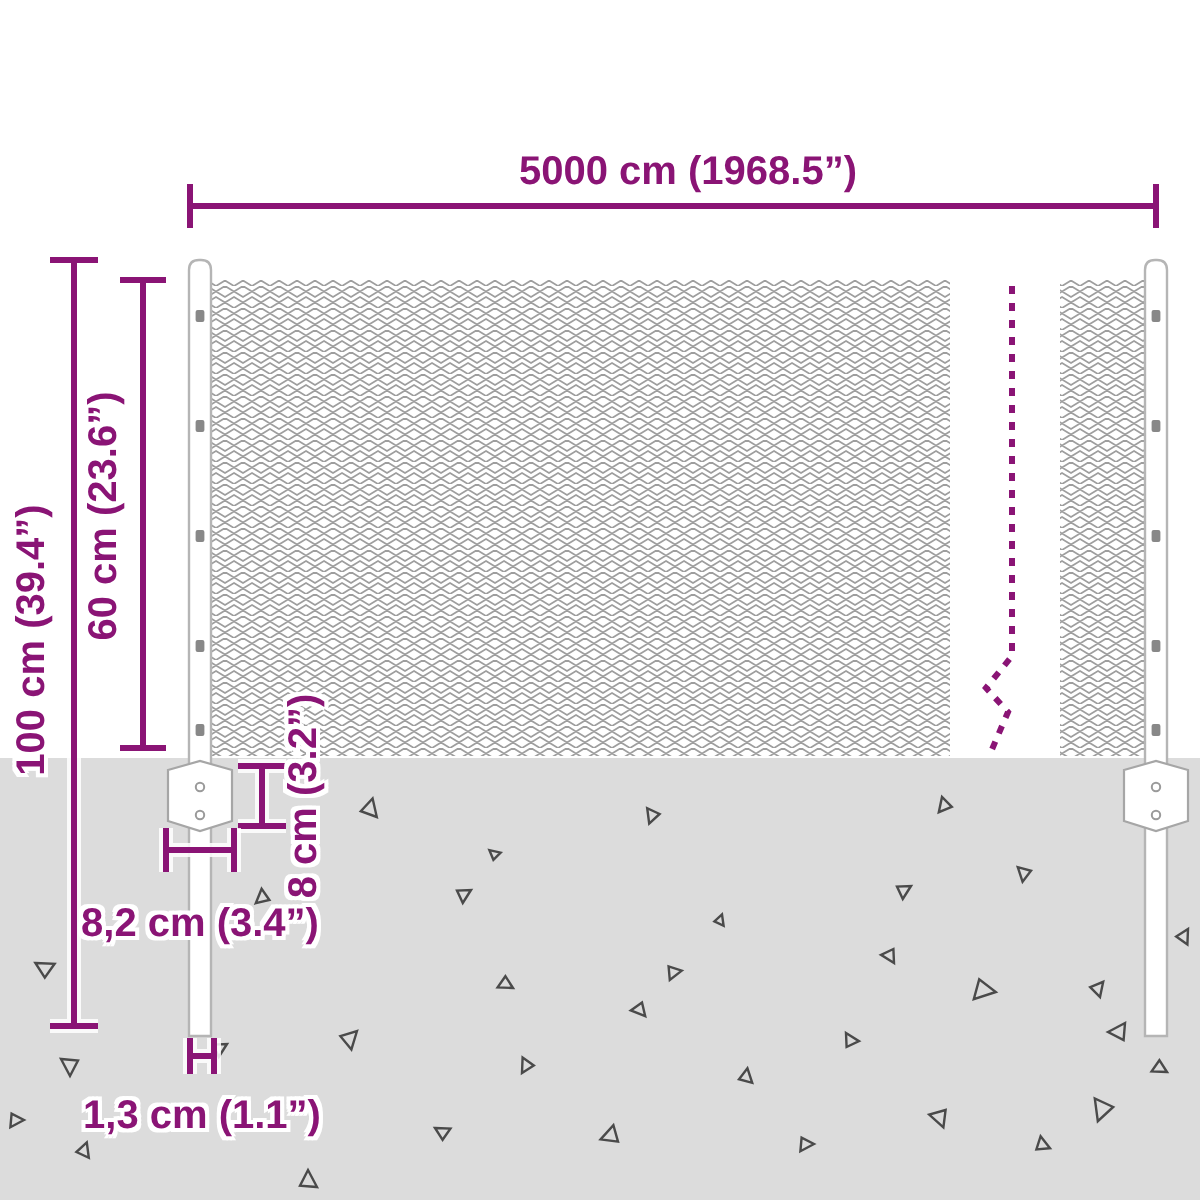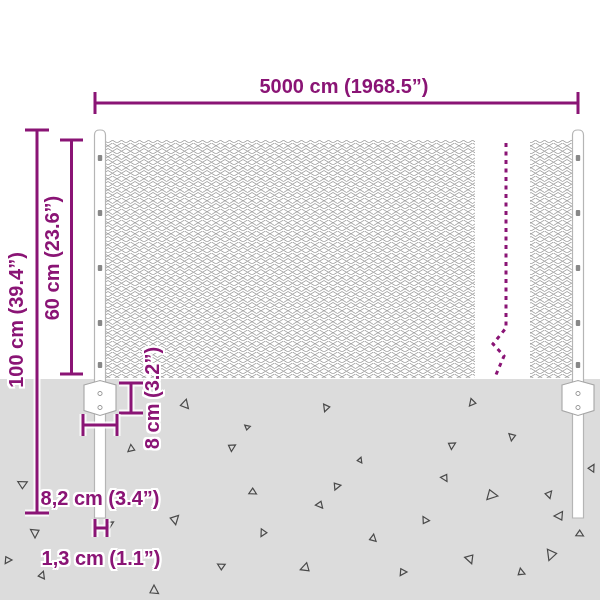--- a/index.html
+++ b/index.html
@@ -146,16 +146,16 @@
   </svg>
 
   <div class="dim-label" style="left:336px;top:86px;padding-left:16px;">5000 cm (1968.5”)</div>
 
   <div class="dim-label rot" style="left:16px;top:320px;">100 cm (39.4”)</div>
 
   <div class="dim-label rot" style="left:52px;top:258px;">60 cm (23.6”)</div>
 
   <div class="dim-label rot" style="left:152px;top:398px;">8 cm (3.2”)</div>
 
-  <div class="dim-label" style="left:100px;top:462px;margin-top:36px;">8,2 cm (3.4”)</div>
+  <div class="dim-label" style="left:100px;top:462px;">8,2 cm (3.4”)</div>
 
   <div class="dim-label" style="left:101px;top:558px;">1,3 cm (1.1”)</div>
 </div>
 
 </body></html>

